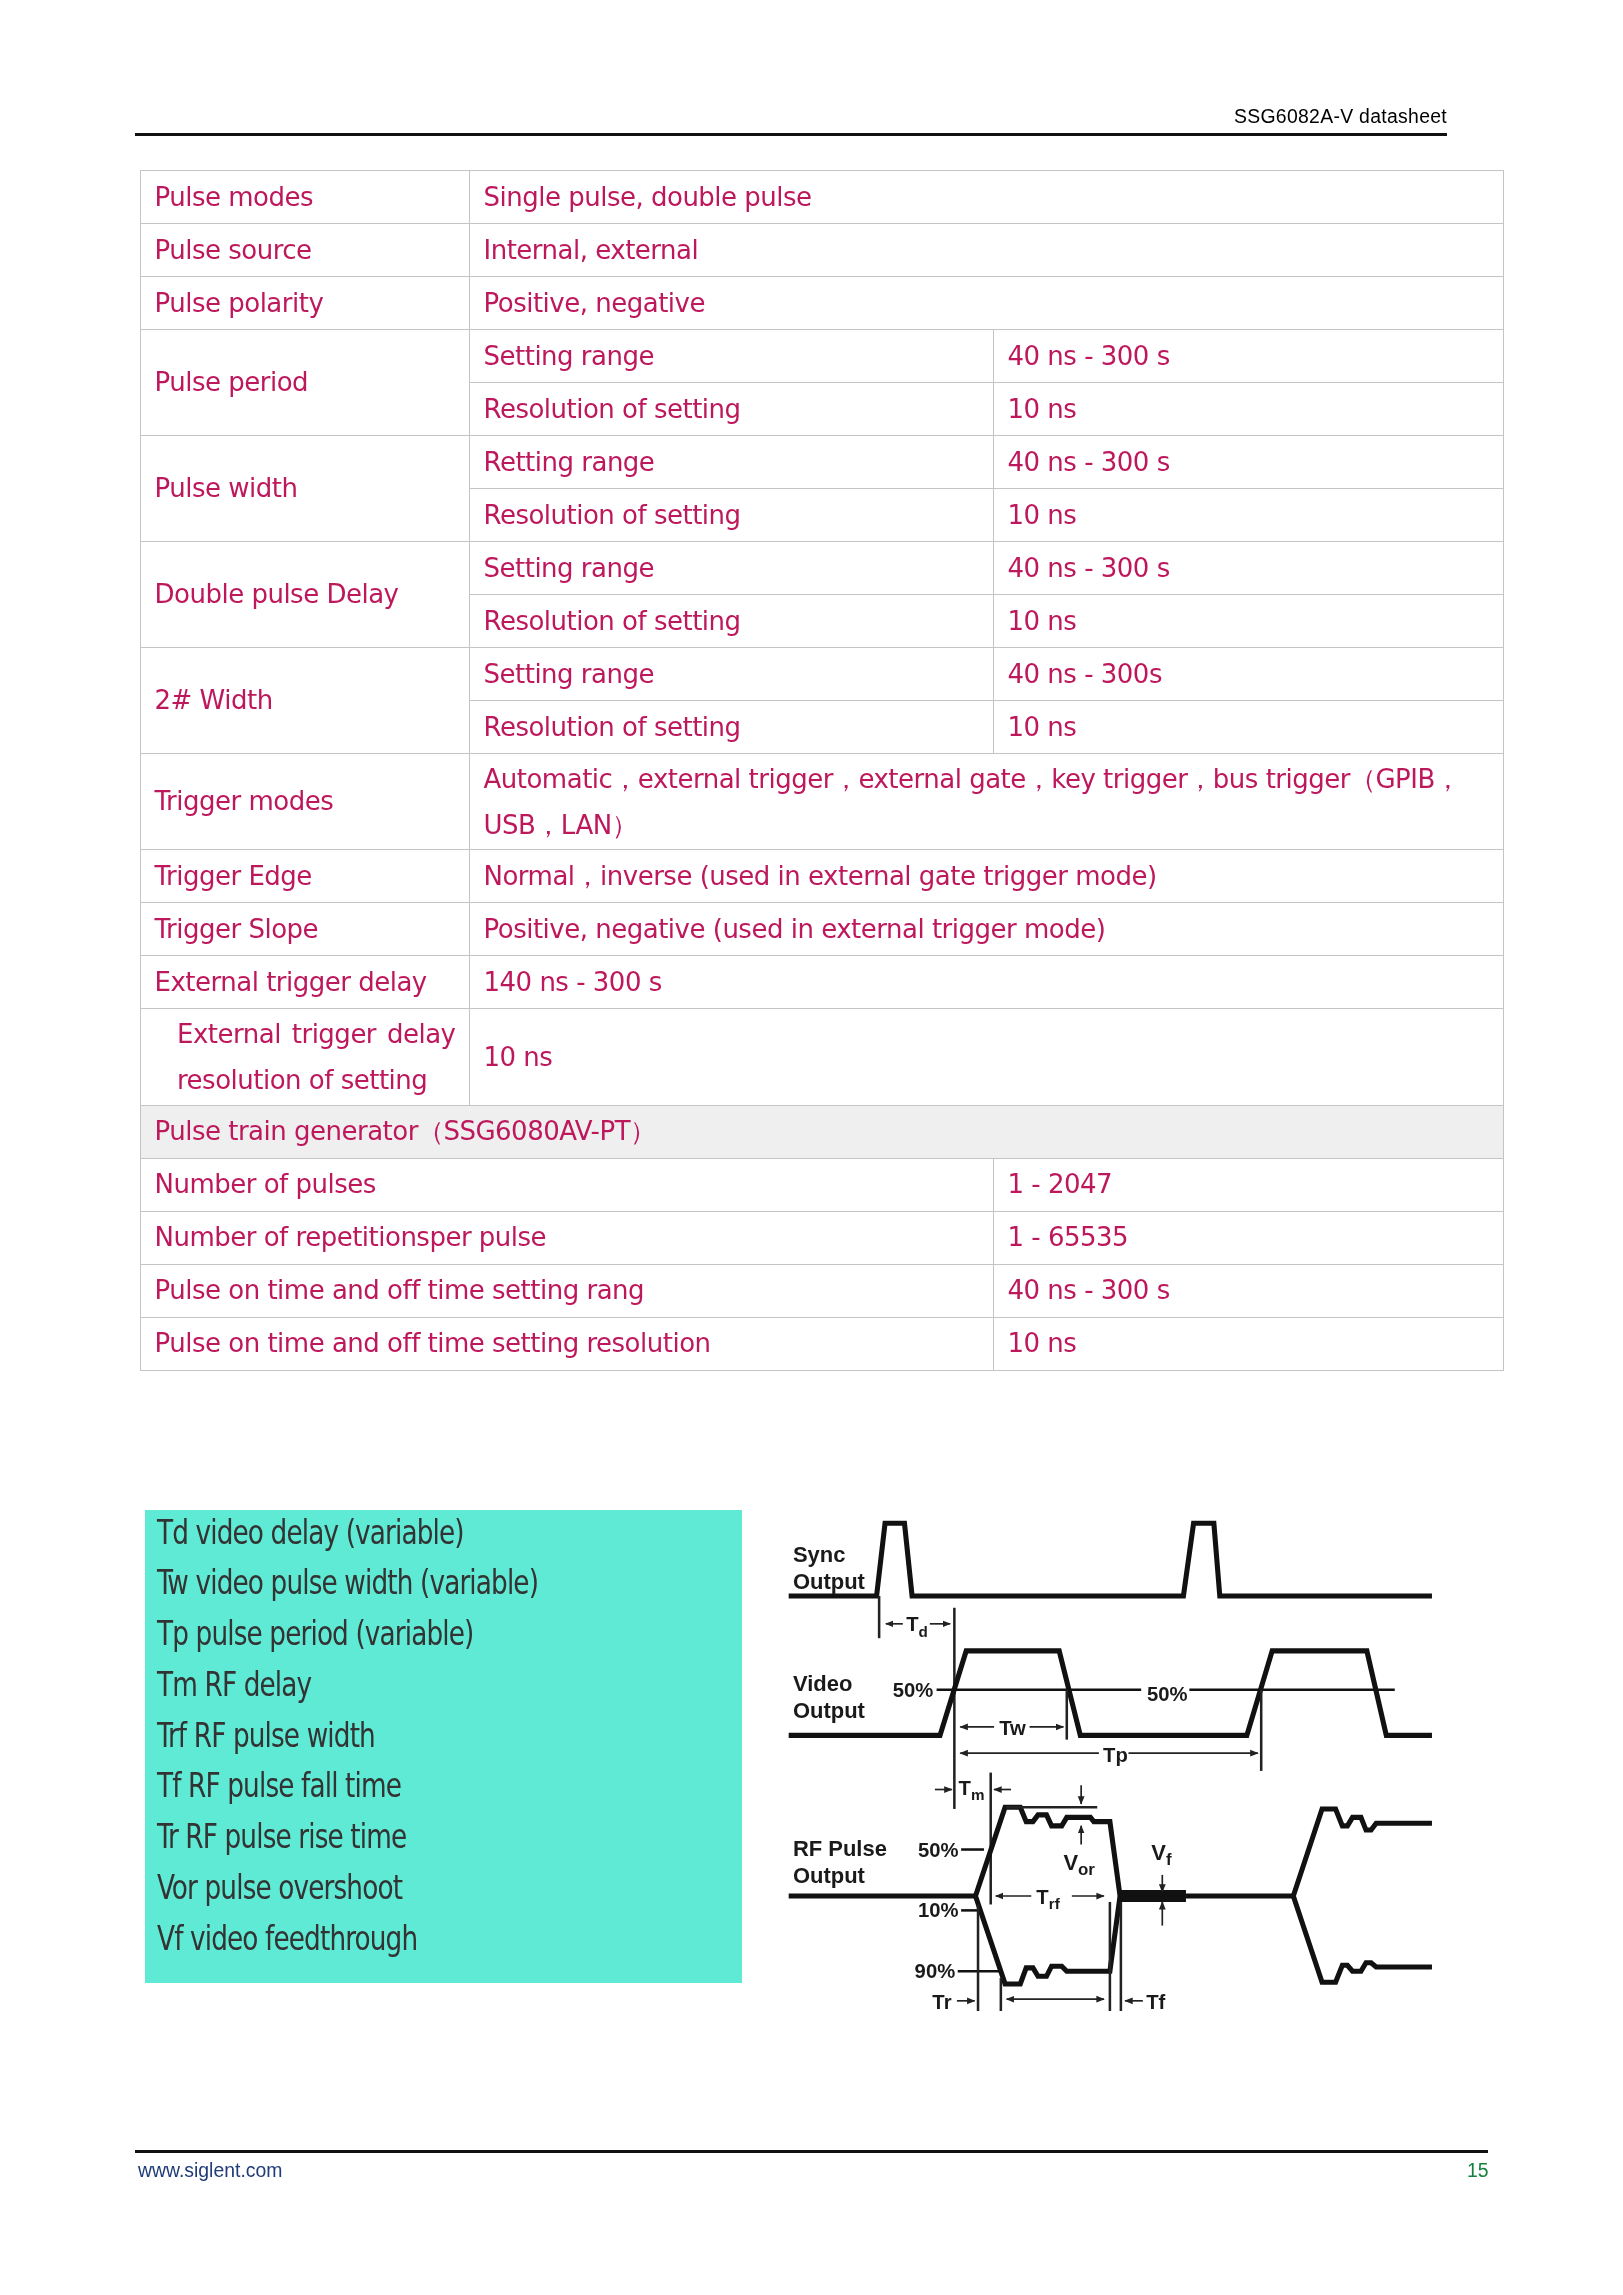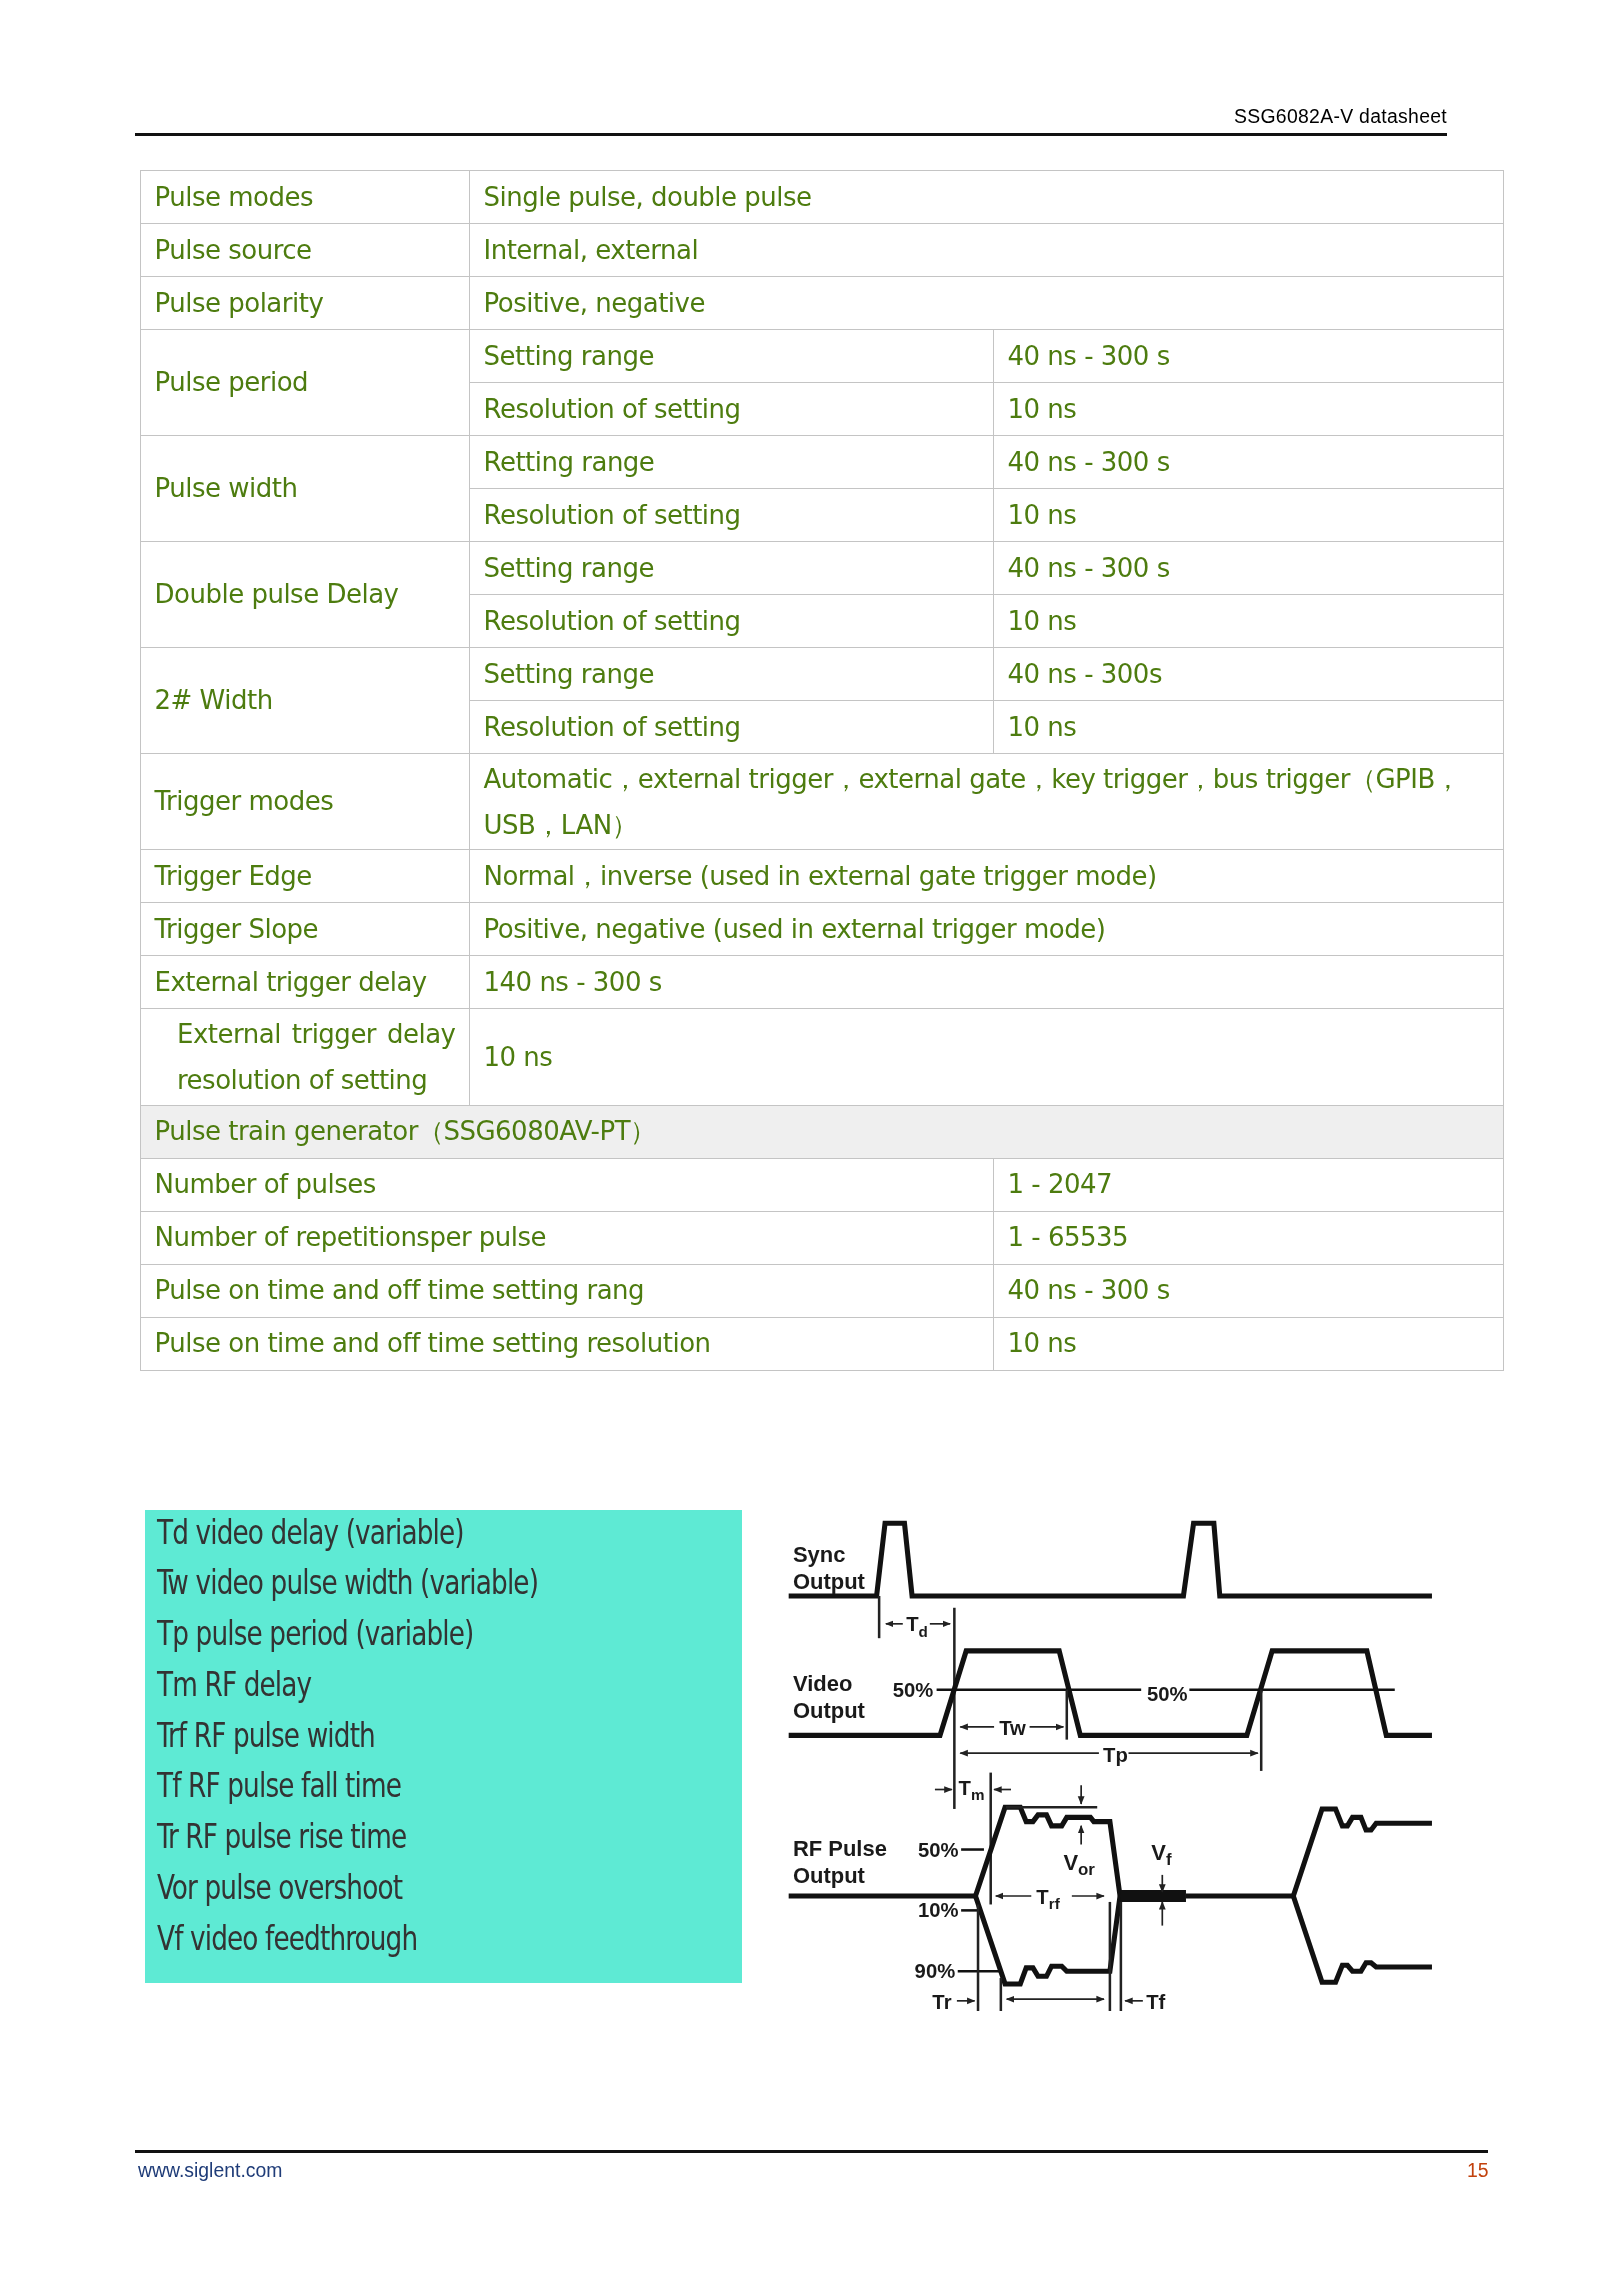--- a/index.html
+++ b/index.html
@@ -1,30 +1,30 @@
 <!DOCTYPE html>
 <html style="font-size:13.5px"><head>
 <meta charset="utf-8">
 <style>
   html, body { margin: 0; padding: 0; background: #ffffff; }
   body { width: 1623px; height: 2295px; position: relative; overflow: hidden; font-family: "DejaVu Sans", "Liberation Sans", sans-serif; color: #111; }
   .header-title { position: absolute; top: 105px; right: 176px; font-family: "Liberation Sans", sans-serif; font-size: 19.4px; color: #000000; letter-spacing: 0.3px; }
   .header-rule { position: absolute; top: 133px; left: 135px; width: 1312px; height: 2.5px; background: #111; }
   .spec-table { position: absolute; left: 140px; top: 170px; width: 1363px; border-collapse: collapse; table-layout: fixed; }
-  .spec-table td { border: 1.7px solid #c4c4c4; padding: 0 13.5px; font-size: 26px; line-height: 47px; height: 52px; vertical-align: middle; font-family: "DejaVu Sans", sans-serif; color: #4d7c0f; letter-spacing: -0.5px; }
+  .spec-table td { border: 1.7px solid #c4c4c4; padding: 0 13.5px; font-size: 26px; line-height: 47px; height: 52px; vertical-align: middle; font-family: "DejaVu Sans", sans-serif; color: #be185d; letter-spacing: -0.5px; }
   .spec-table td.tall { line-height: 46px; padding-top: 1.7px; padding-bottom: 1.7px; }
   .spec-table tr.section td { background: #efefef; margin-top: 36px; }
   .spec-table td.justify { text-align: justify; text-align-last: left; padding-left: 36px; }
   .legend-box { position: absolute; left: 145px; top: 1510px; width: 597px; height: 473px; background: #5eead4; }
   .legend-item { position: absolute; left: 12px; font-family: "DejaVu Sans Condensed", "DejaVu Sans", sans-serif; font-size: 34px; color: #333; letter-spacing: -1px; transform: scaleX(0.86); transform-origin: left center; white-space: nowrap; }
   .diagram { position: absolute; left: 0; top: 0; width: 1623px; height: 2295px; pointer-events: none; }
   .diagram text { font-family: "Liberation Sans", sans-serif; font-weight: bold; fill: #1a1a1a; }
   .footer-rule { position: absolute; top: 2150px; left: 135px; width: 1353px; height: 2.5px; background: #111; }
   .footer-url { position: absolute; top: 2159px; left: 138px; font-family: "Liberation Sans", sans-serif; font-size: 19.4px; color: #1f3c78; }
-  .footer-page { position: absolute; top: 2159px; left: 1467px; font-family: "Liberation Sans", sans-serif; font-size: 19.4px; color: #c2410c; }
+  .footer-page { position: absolute; top: 2159px; left: 1467px; font-family: "Liberation Sans", sans-serif; font-size: 19.4px; color: #15803d; }
 </style>
 </head>
 <body>
 
 <div class="header-title">SSG6082A-V  datasheet</div>
 <div class="header-rule"></div>
 
 <table class="spec-table">
   <colgroup>
     <col style="width:329px">

